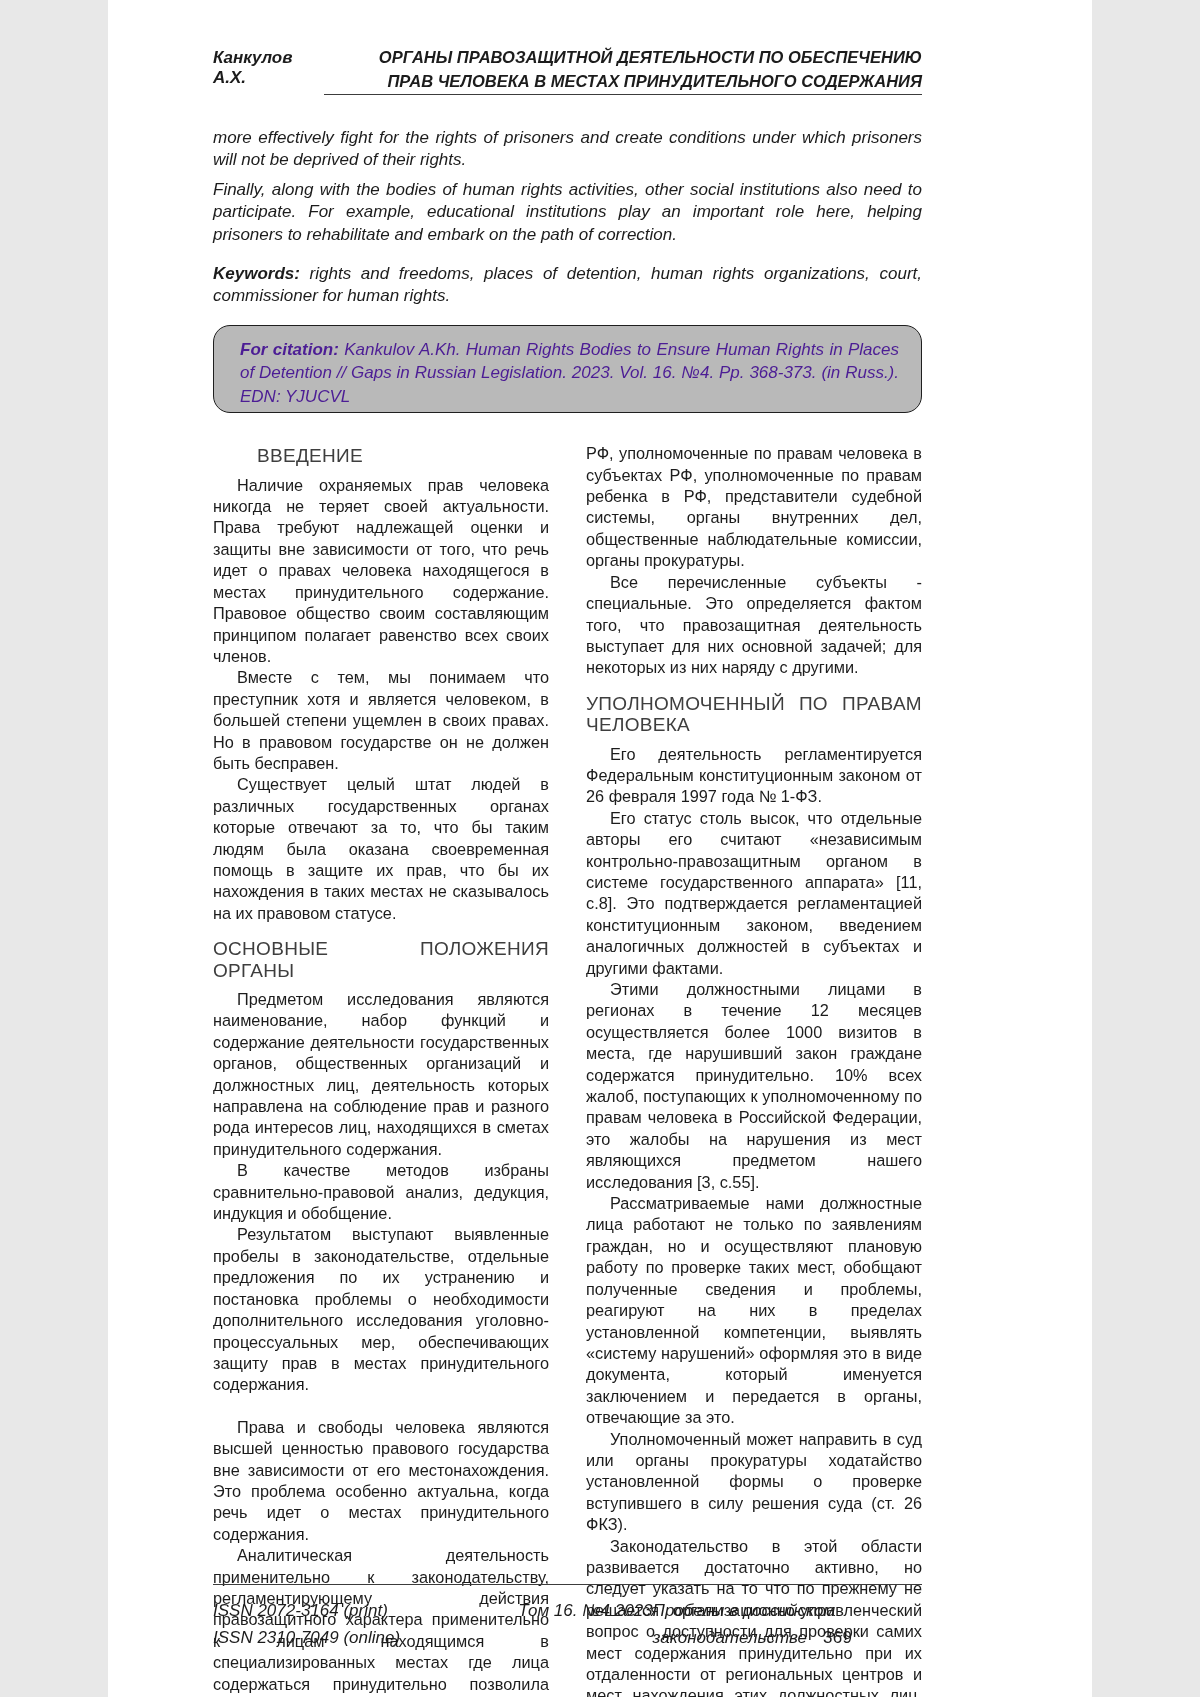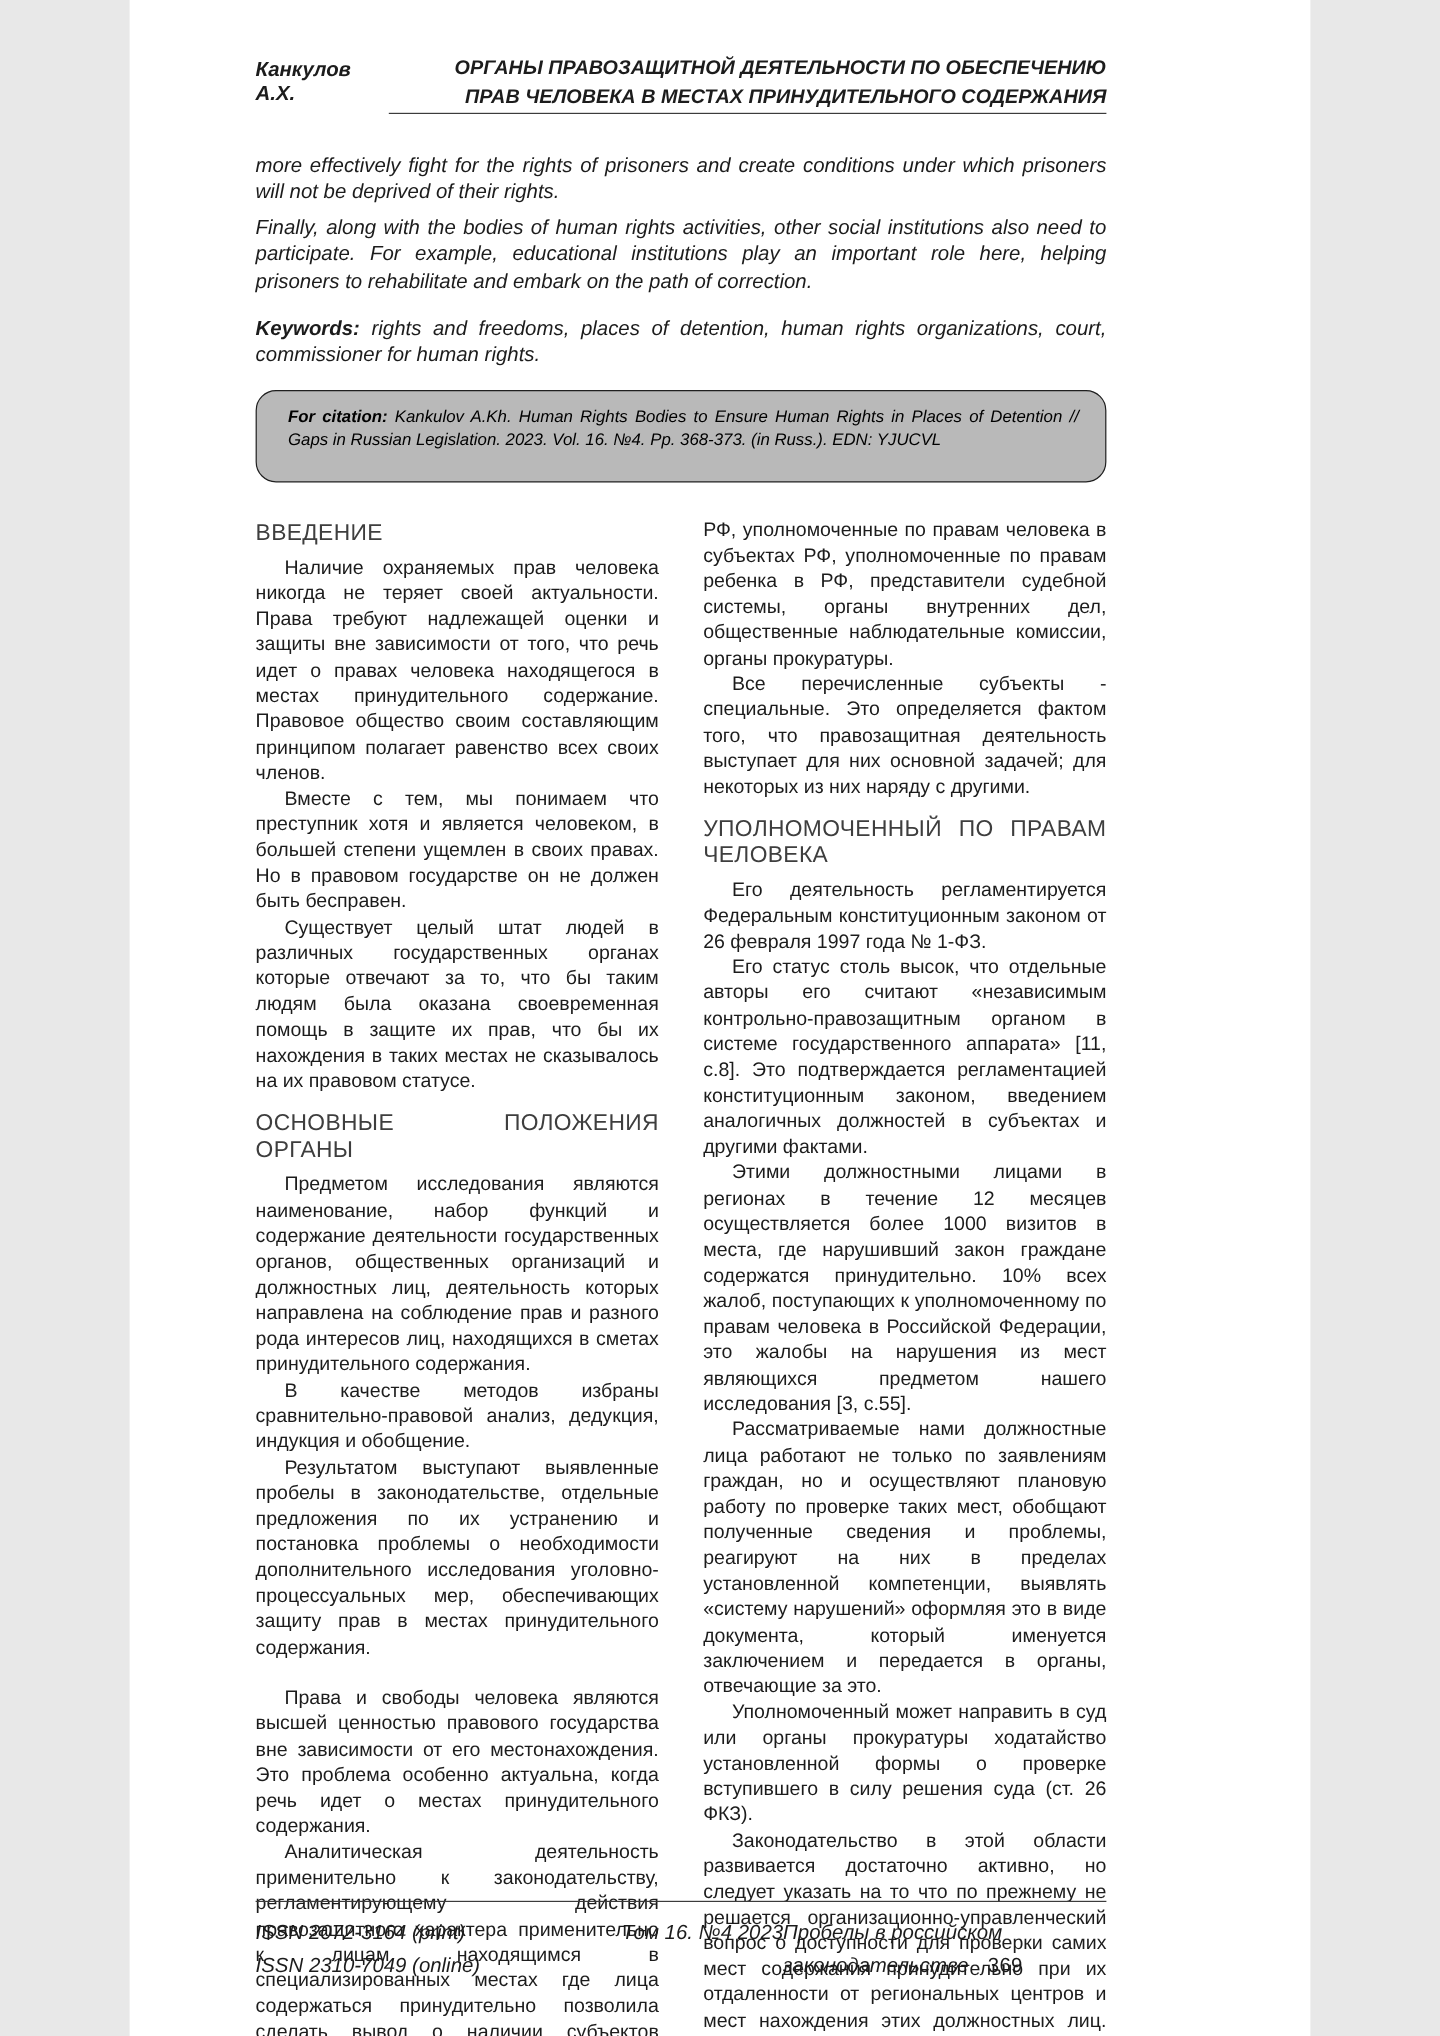--- a/index.html
+++ b/index.html
@@ -28,33 +28,33 @@
   .abstract { margin-top:32px; font-style:italic; font-size:17px; line-height:1.32; text-align:justify; }
   .abstract p + p { margin-top:7px; }
   .keywords { margin-top:17px; font-style:italic; font-size:17px; line-height:1.32; text-align:justify; }
   .keywords .kw-label { font-weight:700; }
   
   .citation-box {
     margin-top:17px;
     background:#b9b9b9;
     border:1.6px solid #1f1f1f;
     border-radius:17px;
-    padding:12px 22px 24px 26px;
-    font-style:italic; font-size:14px; line-height:1.38; text-align:justify;
-    color:#000000;
+    padding:12px 22px 4px 26px;
+    font-style:italic; font-size:17px; line-height:1.38; text-align:justify;
+    color:#4c1d95;
   }
   .citation-box .cite-label { font-weight:700; }
   
   .columns { margin-top:30px; display:flex; gap:37px; }
   .column { flex:1; text-align:justify; font-size:16.3px; line-height:21.4px; }
   .section-heading {
     font-size:19px; font-weight:400; color:#3e3e3e;
     letter-spacing:0.3px; margin:14px 0 8px 0;
   }
-  .column .section-heading:first-child { margin-top:2px; }
+  .column .section-heading:first-child { margin-top:2px;margin-left:44px; }
   .body-par { text-indent:24px; margin:0; }
   .body-par.no-indent { text-indent:0; }
   .body-par.gap-before { margin-top:21px; }
   
   .page-footer {
     position:absolute; left:105px; right:170px; bottom:46px;
     border-top:1.3px solid #3c3c3c;
     padding-top:13px;
     display:flex; align-items:flex-start;
     font-size:17px; font-style:italic; line-height:1.55;

